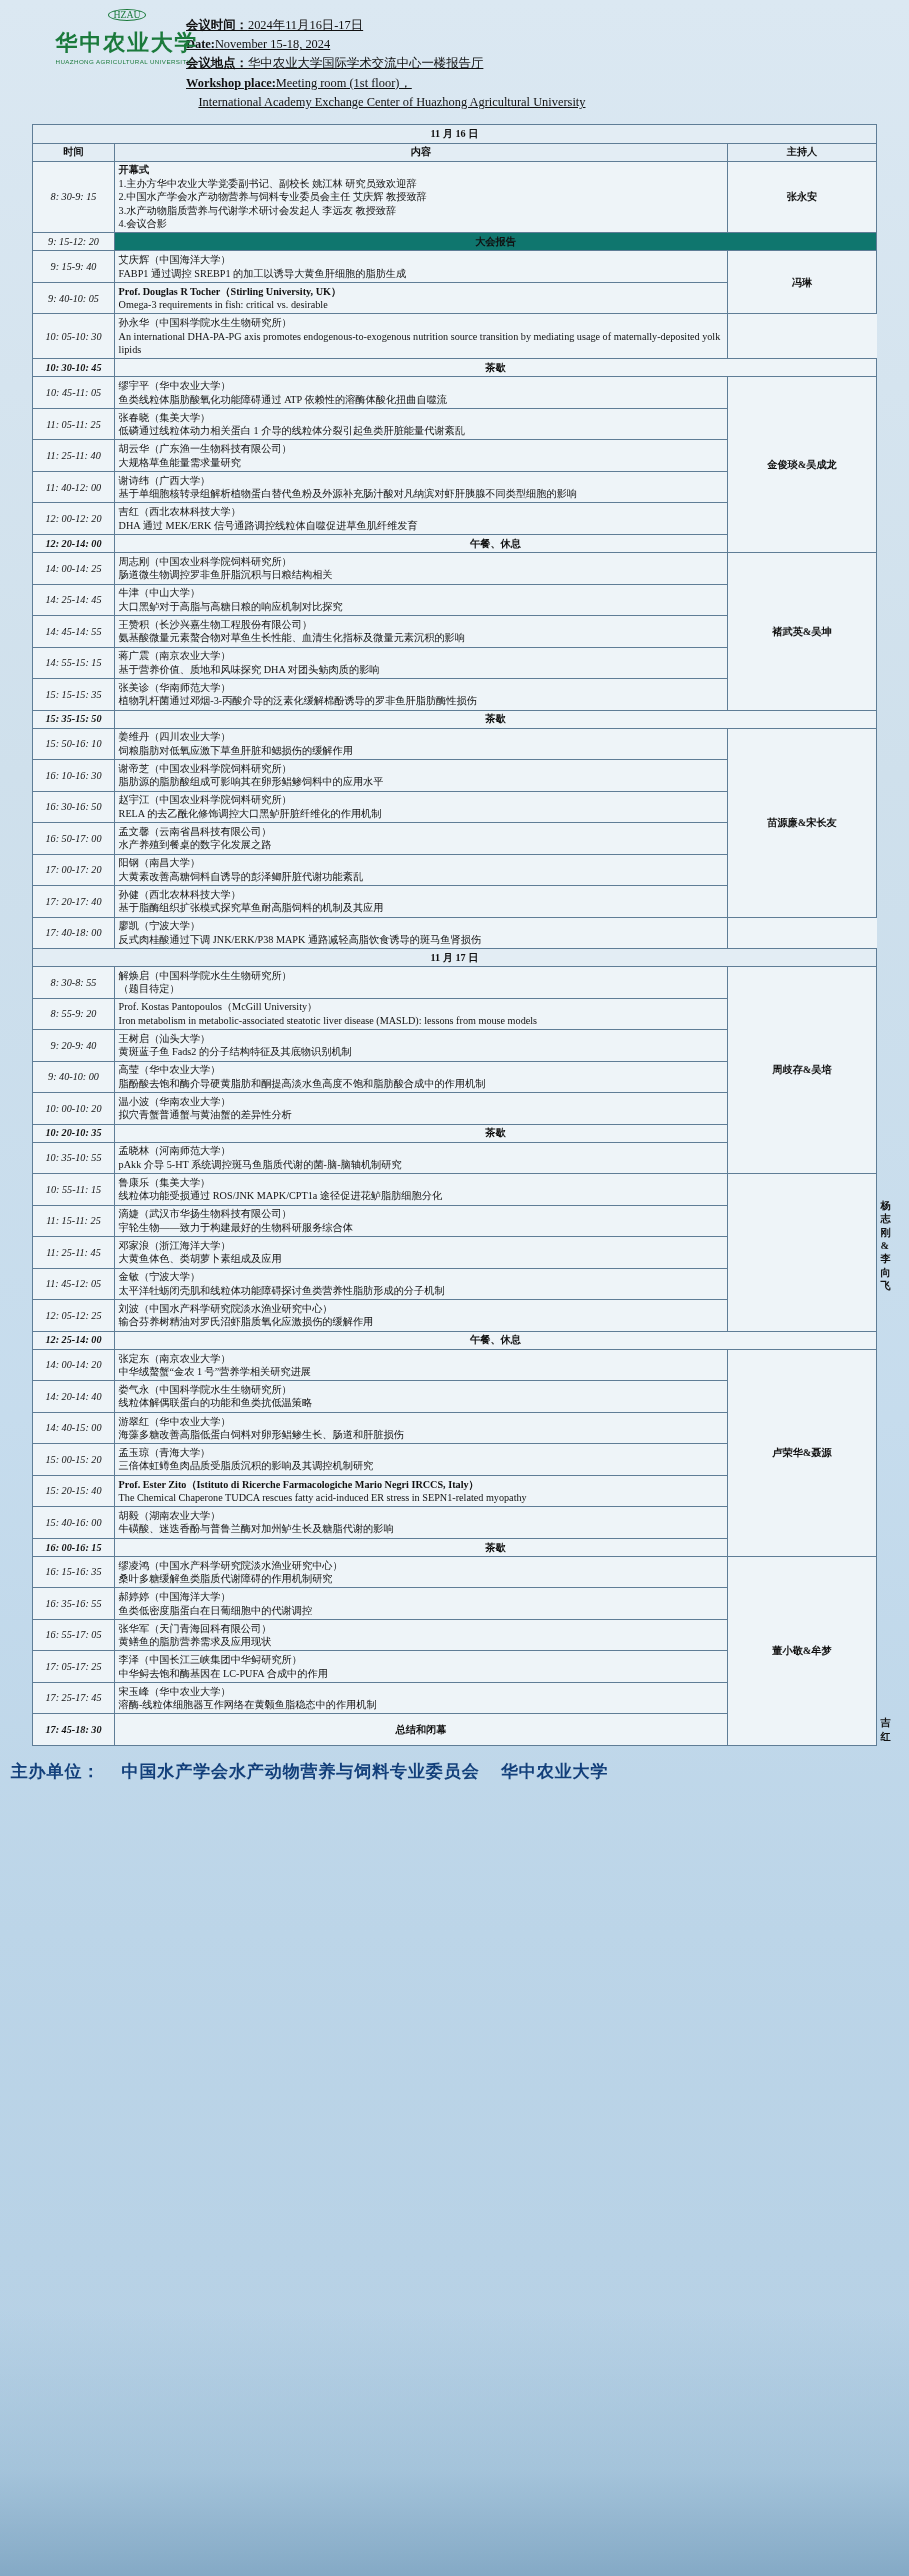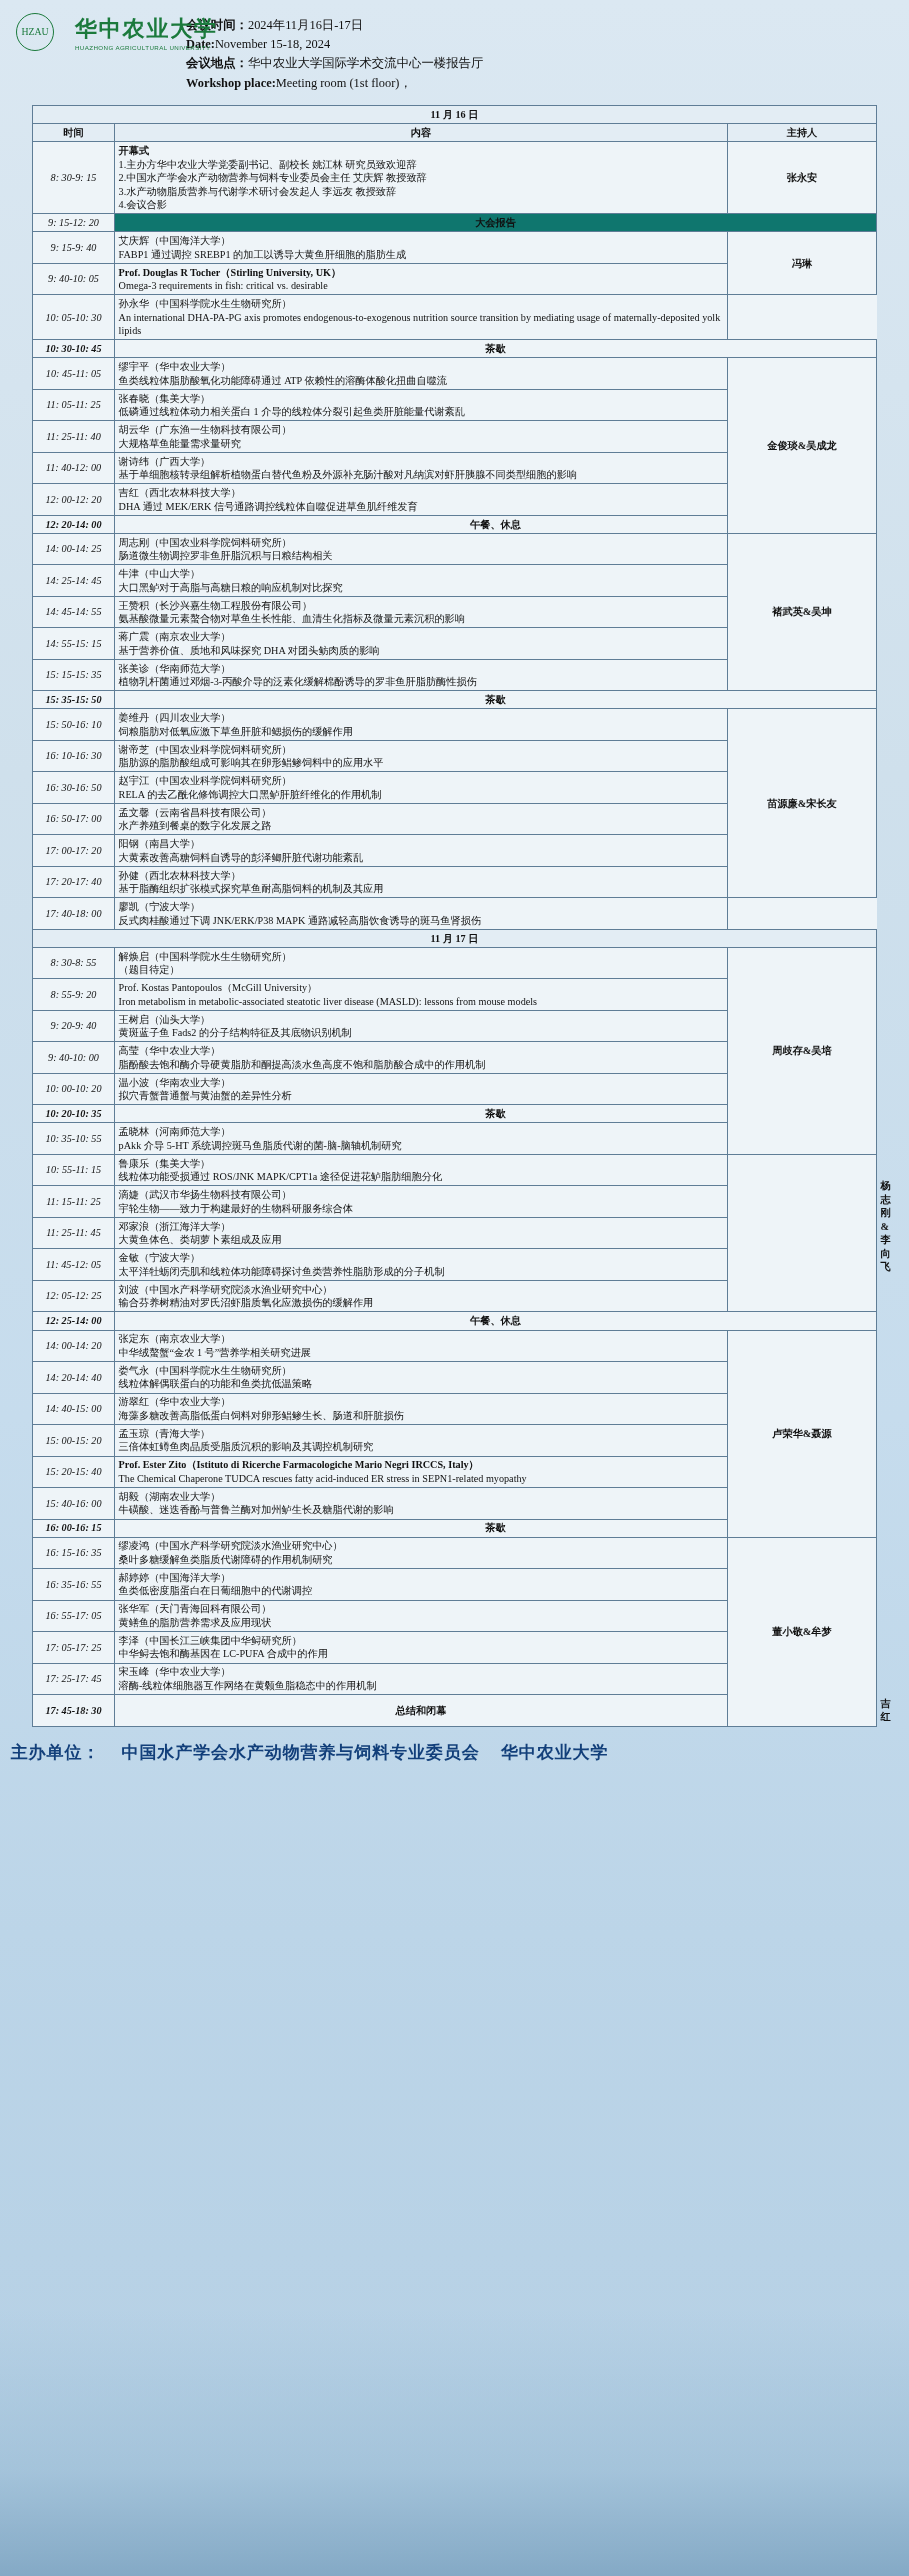--- a/index.html
+++ b/index.html
@@ -17,21 +17,21 @@
     overflow:hidden;
   }
   
   .bg-bottom{
     position:absolute;left:0;right:0;bottom:0;height:266px;
     background:linear-gradient(180deg,rgba(170,200,220,0) 0%,rgba(150,185,210,.55) 60%,rgba(120,160,190,.8) 100%);
     pointer-events:none;
   }
   .logo{
     position:absolute;left:16px;top:9px;width:222px;height:46px;
-    display:flex;align-items:center;gap:21px;
+    display:flex;align-items:center;gap:7px;flex-direction:column;
   }
   .logo .seal{
     width:36px;height:36px;border:1.8px solid #1b7a3c;border-radius:50%;
     display:flex;align-items:center;justify-content:center;
     color:#1b7a3c;font-size:9.8px;line-height:1;text-align:center;
     font-family:"Liberation Serif",serif;
   }
   .logo .cn{
     color:#1b7a3c;font-weight:bold;font-size:22px;letter-spacing:1.8px;
     font-family:"Liberation Serif",serif;
@@ -47,21 +47,21 @@
     color:#1a4f9c;font-weight:bold;font-size:24px;letter-spacing:1.8px;
     font-family:"Liberation Serif",serif;line-height:1.45;
   }
   .title-en{
     margin-top:9px;color:#111;font-weight:bold;font-size:12px;
     font-family:"Liberation Serif",serif;
   }
   .title-en sup{font-size:8px;}
 
   .meta{margin:16px 0 0 186px;font-size:12.4px;line-height:1.55;}
-  .meta .row{display:block;}
+  .meta .row{display:block;text-decoration:underline;}
   .meta b{font-weight:bold;}
   .meta .ind{display:inline-block;padding-left:12.4px;}
 
   table.sched{
     width:845px;margin:12.4px auto 0 auto;border-collapse:collapse;
     background:#eef4f8;
     table-layout:fixed;
     padding-left:40px;
   }
   table.sched td,table.sched th{
@@ -116,20 +116,21 @@
       <div class="en">HUAZHONG AGRICULTURAL UNIVERSITY</div>
     </div>
   </div>
 
 
   <div class="meta">
       <div class="row"><b>会议时间：</b><span>2024年11月16日-17日</span></div>
       <div class="row"><b>Date:</b><span>November 15-18, 2024</span></div>
       <div class="row"><b>会议地点：</b><span>华中农业大学国际学术交流中心一楼报告厅</span></div>
       <div class="row"><b>Workshop place:</b><span>Meeting room (1st floor)，</span></div>
+      <div class="row"><span class="ind"></span><span>International Academy Exchange Center of Huazhong Agricultural University</span></div>
     </div>
 
   <table class="sched">
     <colgroup>
         <col class="c-time">
         <col class="c-content">
         <col class="c-host">
       </colgroup>
     <tbody id="sched-body">
         <tr>

